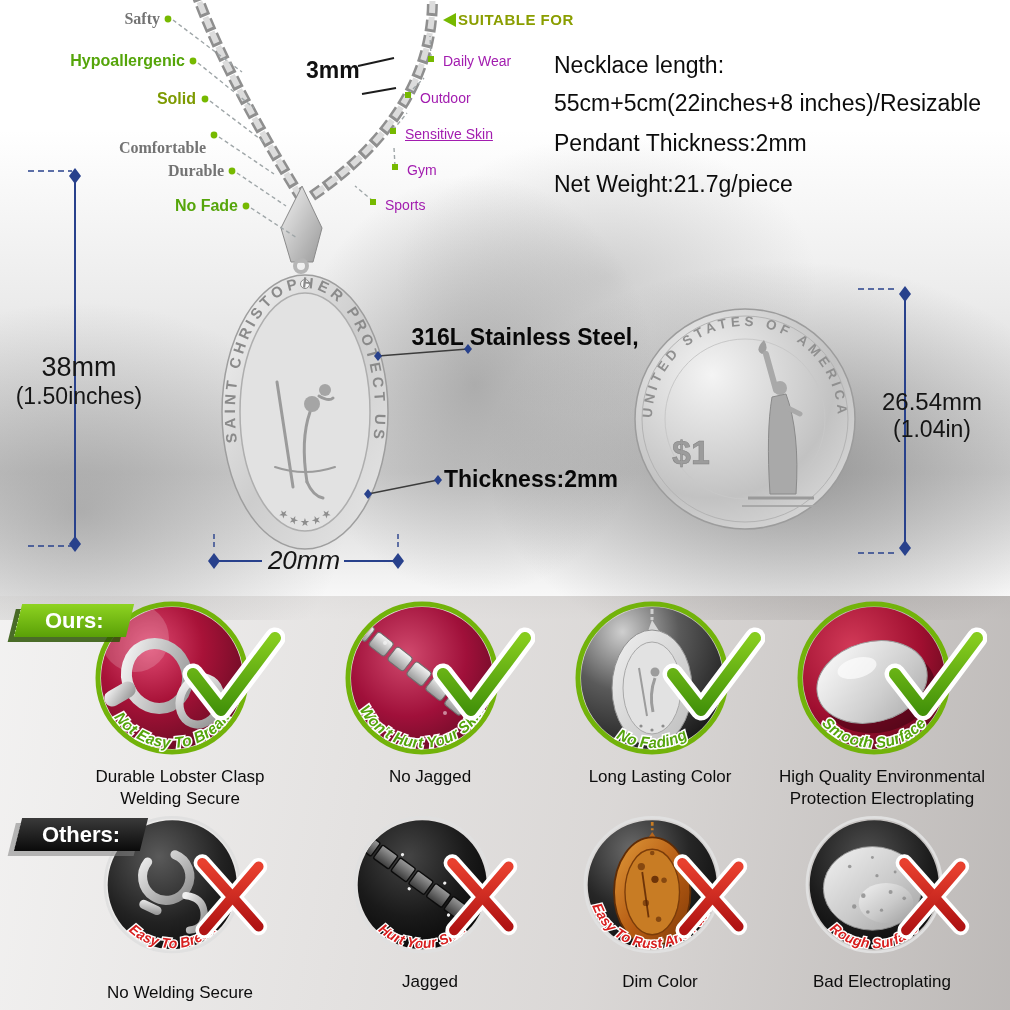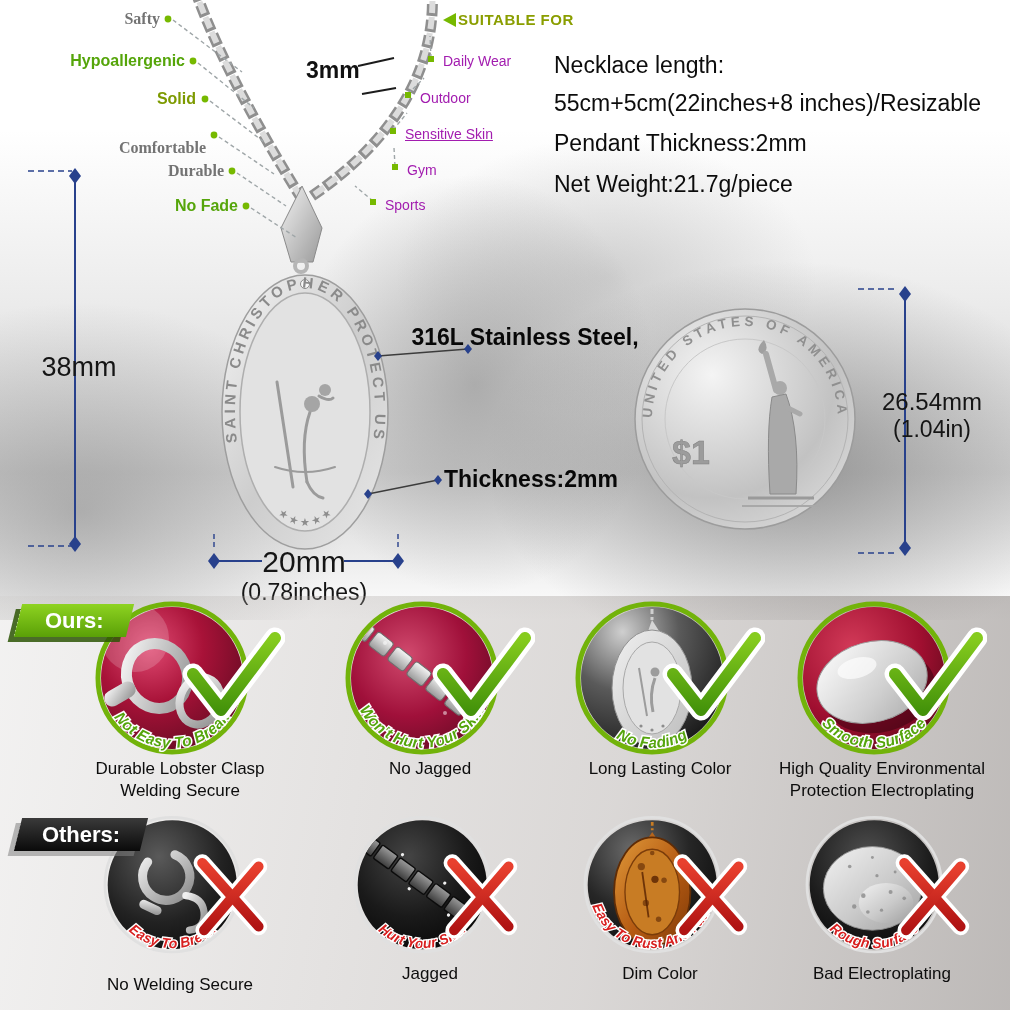--- a/index.html
+++ b/index.html
@@ -39,21 +39,21 @@
     background:linear-gradient(100deg, rgba(205,202,200,.25), rgba(150,142,138,.35) 60%, rgba(108,100,96,.45));}
   .badge{position:absolute;height:33px;display:flex;align-items:center;justify-content:center;transform:skewX(-14deg);z-index:7;}
   .badge span{transform:skewX(14deg);color:#fff;font-weight:bold;font-size:22px;}
   .badge-ours{left:18px;top:8px;width:112px;background:linear-gradient(180deg,#8ed321,#5aa007);box-shadow:-5px 5px 0 rgba(45,85,5,.85);}
   .badge-others{left:18px;top:222px;width:126px;background:linear-gradient(180deg,#3a3a3a,#0a0a0a);box-shadow:-5px 5px 0 rgba(130,130,130,.55);}
   .cmp-cell{position:absolute;width:240px;height:210px;}
   .r1c1{left:60px;top:2px;} .r1c2{left:310px;top:2px;} .r1c3{left:540px;top:2px;} .r1c4{left:762px;top:2px;}
   .r2c1{left:60px;top:216px;} .r2c2{left:310px;top:216px;} .r2c3{left:540px;top:216px;} .r2c4{left:762px;top:216px;}
   .cmp-cell svg{margin-left:15px;}
   .r2c1 svg,.r2c2 svg,.r2c3 svg,.r2c4 svg{margin-left:24px;}
-  .cap{position:absolute;left:0;width:240px;text-align:center;font-size:17px;color:#0d0d0d;}
+  .cap{position:absolute;left:0;width:240px;text-align:center;font-size:17px;color:#0d0d0d;margin-top:8px;}
   .cap1{top:161px;} .cap2{top:183px;}
   .r2cap1{top:140px;} .r2cap2{top:163px;} .r2capS{top:152px;}
   .arc-text{font-weight:bold;font-style:italic;font-size:15.5px;paint-order:stroke;stroke:#ffffff;stroke-width:3px;}
   .arc-green{fill:#55a50d;} .arc-red{fill:#d82020;}
   .coin-text{font-weight:bold;fill:#8f8f8f;letter-spacing:4px;font-size:13.5px;}
   .pend-text{font-weight:bold;fill:#8a8a8a;letter-spacing:4px;font-size:15px;}
 </style>
 </head>
 <body>
 
@@ -211,24 +211,24 @@
 
   <div class="spec" style="top:52px;">Necklace length:</div>
   <div class="spec" style="top:90px;">55cm+5cm(22inches+8 inches)/Resizable</div>
   <div class="spec" style="top:130px;">Pendant Thickness:2mm</div>
   <div class="spec" style="top:171px;">Net Weight:21.7g/piece</div>
 
   <div class="chain-dim">3mm</div>
 
   <div class="dim" style="left:0;top:328px;width:158px;margin-top:24px;">
     <span class="big">38mm</span>
+    <span class="small">(1.50inches)</span>
   </div>
   <div class="dim" style="left:228px;top:545px;width:152px;">
-    <span class="big" style="font-size:30px;">20mm</span>
-    <span class="small">(0.78inches)</span>
+    <span class="big" style="font-size:26px;font-style:italic;">20mm</span>
   </div>
   <div class="dim" style="left:862px;top:388px;width:140px;">
     <span class="big" style="font-size:24px;">26.54mm</span>
     <span class="small">(1.04in)</span>
   </div>
 
   <div class="callout callout-material">
     <span style="display:block;margin-top:32px;">316L Stainless Steel,</span>
   </div>
   <div class="callout callout-thickness">Thickness:2mm</div>

